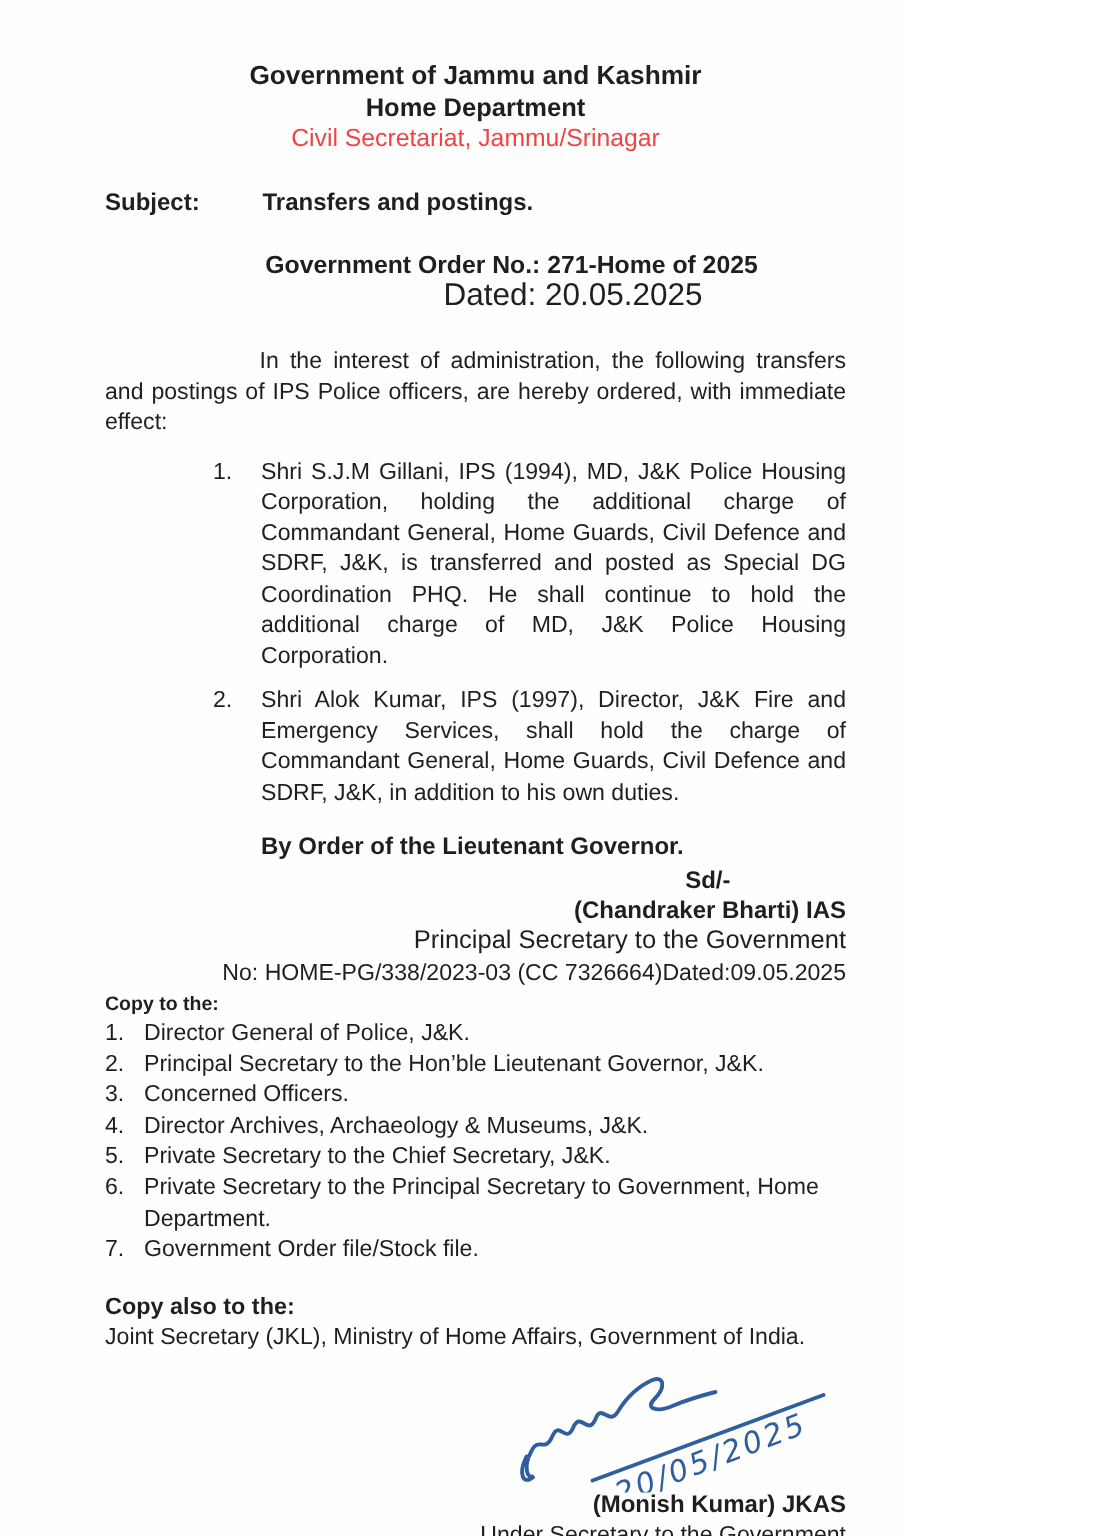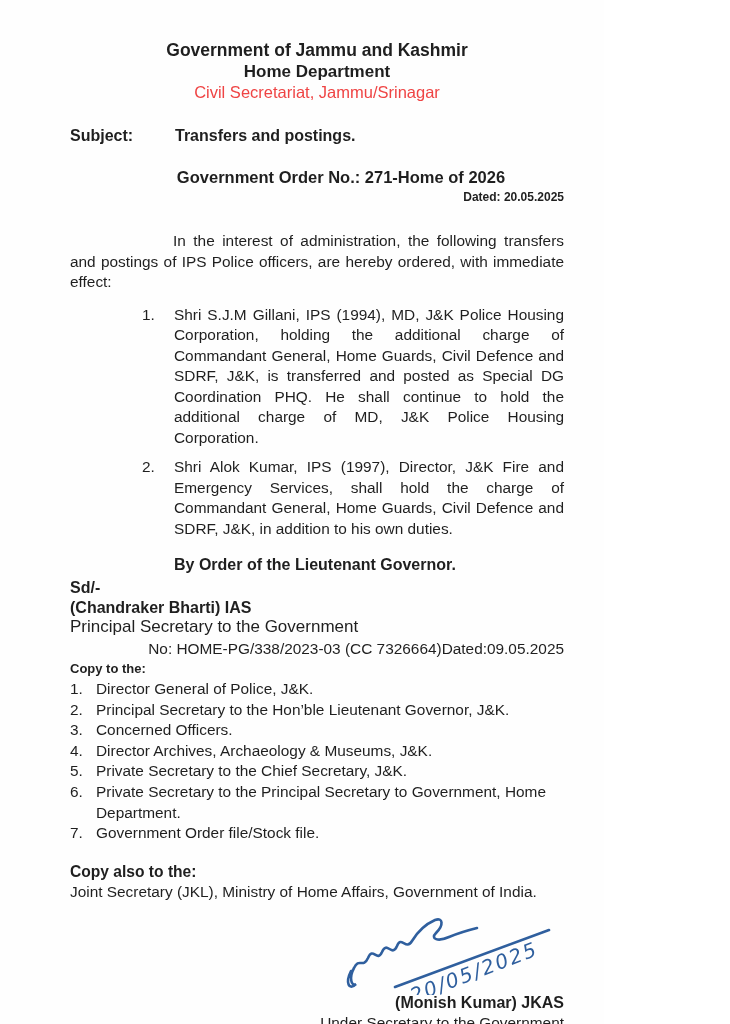--- a/index.html
+++ b/index.html
@@ -22,39 +22,39 @@
   .hdr-line1 { font-size: 17.5px; font-weight: bold; line-height: 21px; }
   .hdr-line2 { font-size: 17px;  font-weight: bold; line-height: 21px; }
   .hdr-line3 { font-size: 16.5px; line-height: 21px; color: #ef4444; }
 
   
   .subject-row { margin-top: 24px; font-size: 16px; font-weight: bold; }
   .subject-label { display: inline-block; width: 105px; }
 
   
   .order-no   { margin-top: 22px; font-size: 16.5px; font-weight: bold; text-align: center; padding-left: 48px; line-height: 20px; }
-  .order-date { font-size: 12px; font-weight: bold; text-align: right; padding-left: 130px; line-height: 20px; }
+  .order-date { font-size: 21px; font-weight: normal; text-align: center; padding-left: 130px; line-height: 20px; }
 
   
   .intro {
     margin-top: 24px;
     font-size: 15.4px;
     line-height: 20.5px;
     text-align: justify;
     text-indent: 103px;
   }
   .olist { margin-top: 12px; margin-left: 72px; }
   .orow { display: flex; margin-top: 9px; }
   .onum { flex: 0 0 32px; font-size: 15.4px; line-height: 20.5px; }
   .otext { flex: 1; font-size: 15.4px; line-height: 20.5px; text-align: justify; }
 
   .by-order { margin-top: 16px; margin-left: 104px; font-size: 16px; font-weight: bold; line-height: 20px; }
 
   
-  .sig1 { margin-top: 3px; }
+  .sig1 { text-align: right; margin-top: 3px; }
   .sig1 .sd   { font-size: 16px; font-weight: bold; line-height: 19.5px; padding-right: 77px; }
   .sig1 .name { font-size: 16px; font-weight: bold; line-height: 19.5px; }
   .sig1 .title{ font-size: 17px; line-height: 19.5px; }
 
   .ref-row { display: flex; justify-content: flex-end; font-size: 15.4px; line-height: 20px; margin-top: 2px; }
 
   .copy-label { font-size: 13px; font-weight: bold; line-height: 20.5px; }
   .clist { }
   .crow { display: flex; }
   .cnum { flex: 0 0 26px; font-size: 15.4px; line-height: 20.6px; }
@@ -78,21 +78,21 @@
   <header>
     <div class="hdr-line1 center">Government of Jammu and Kashmir</div>
     <div class="hdr-line2 center">Home Department</div>
     <div class="hdr-line3 center">Civil Secretariat, Jammu/Srinagar</div>
   </header>
 
   <div class="subject-row">
     <span class="subject-label">Subject:</span><span>Transfers and postings.</span>
   </div>
 
-  <div class="order-no">Government Order No.: 271-Home of 2026</div>
+  <div class="order-no">Government Order No.: 271-Home of 2025</div>
   <div class="order-date">Dated: 20.05.2025</div>
 
   <p class="intro">In the interest of administration, the following transfers and postings of IPS Police officers, are hereby ordered, with immediate effect:</p>
 
   <div class="olist">
     <div class="orow">
       <span class="onum">1.</span>
       <span class="otext">Shri S.J.M Gillani, IPS (1994), MD, J&amp;K Police Housing Corporation, holding the additional charge of Commandant General, Home Guards, Civil Defence and SDRF, J&amp;K, is transferred and posted as Special DG Coordination PHQ. He shall continue to hold the additional charge of MD, J&amp;K Police Housing Corporation.</span>
     </div>
     <div class="orow">

